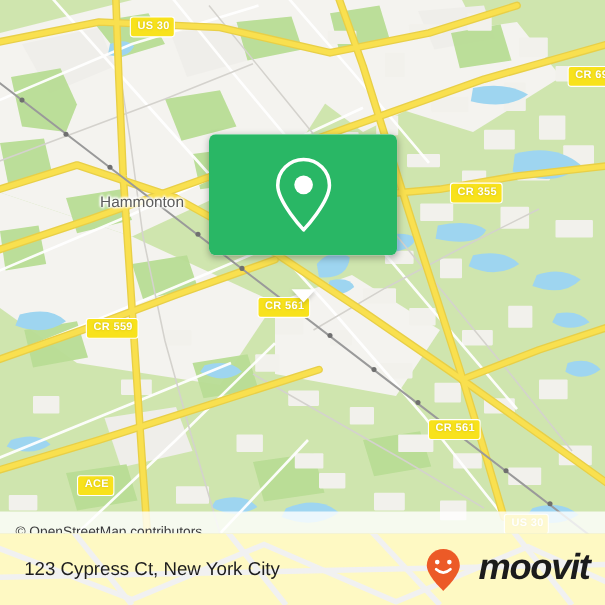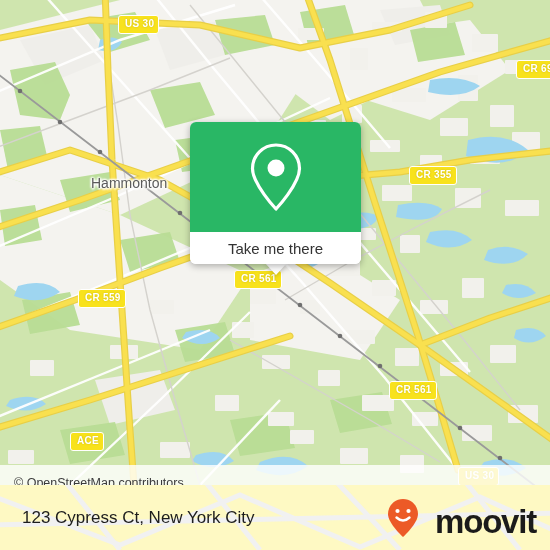--- a/index.html
+++ b/index.html
@@ -142,22 +142,23 @@
     color: #1d1d1d;
     font-size: 17px;
     white-space: nowrap;
   }
   #brand {
     position: absolute;
     right: 14px;
     top: 50%;
     transform: translateY(-50%);
     display: flex;
-    align-items: flex-end;
+    align-items: flex-start;
     gap: 16px;
+    font-style: italic;
   }
   #brand-word {
     color: #1b1b1b;
     font-size: 33px;
     font-weight: bold;
     letter-spacing: -1.2px;
     line-height: 1;
   }
   .divider-top {
     position: absolute;
@@ -365,23 +366,20 @@
 
     <div id="popup-tail"></div>
 
     <div id="popup">
       <div id="popup-head">
         <svg width="60" height="72" viewBox="0 0 60 72">
           <path d="M30 4 C17 4 6.5 14.5 6.5 27.5 C6.5 43 30 68 30 68 C30 68 53.5 43 53.5 27.5 C53.5 14.5 43 4 30 4 Z" fill="none" stroke="#ffffff" stroke-width="3.2" stroke-linejoin="round"></path>
           <circle cx="30" cy="27" r="8.5" fill="#ffffff"></circle>
         </svg>
       </div>
-      <div id="popup-foot">
-        <span>Take me there</span>
-      </div>
     </div>
 
     <div id="attribution">
       <span>© OpenStreetMap contributors</span>
     </div>
   </div>
 
   <div class="divider-top"></div>
 
   <div id="bottombar">

